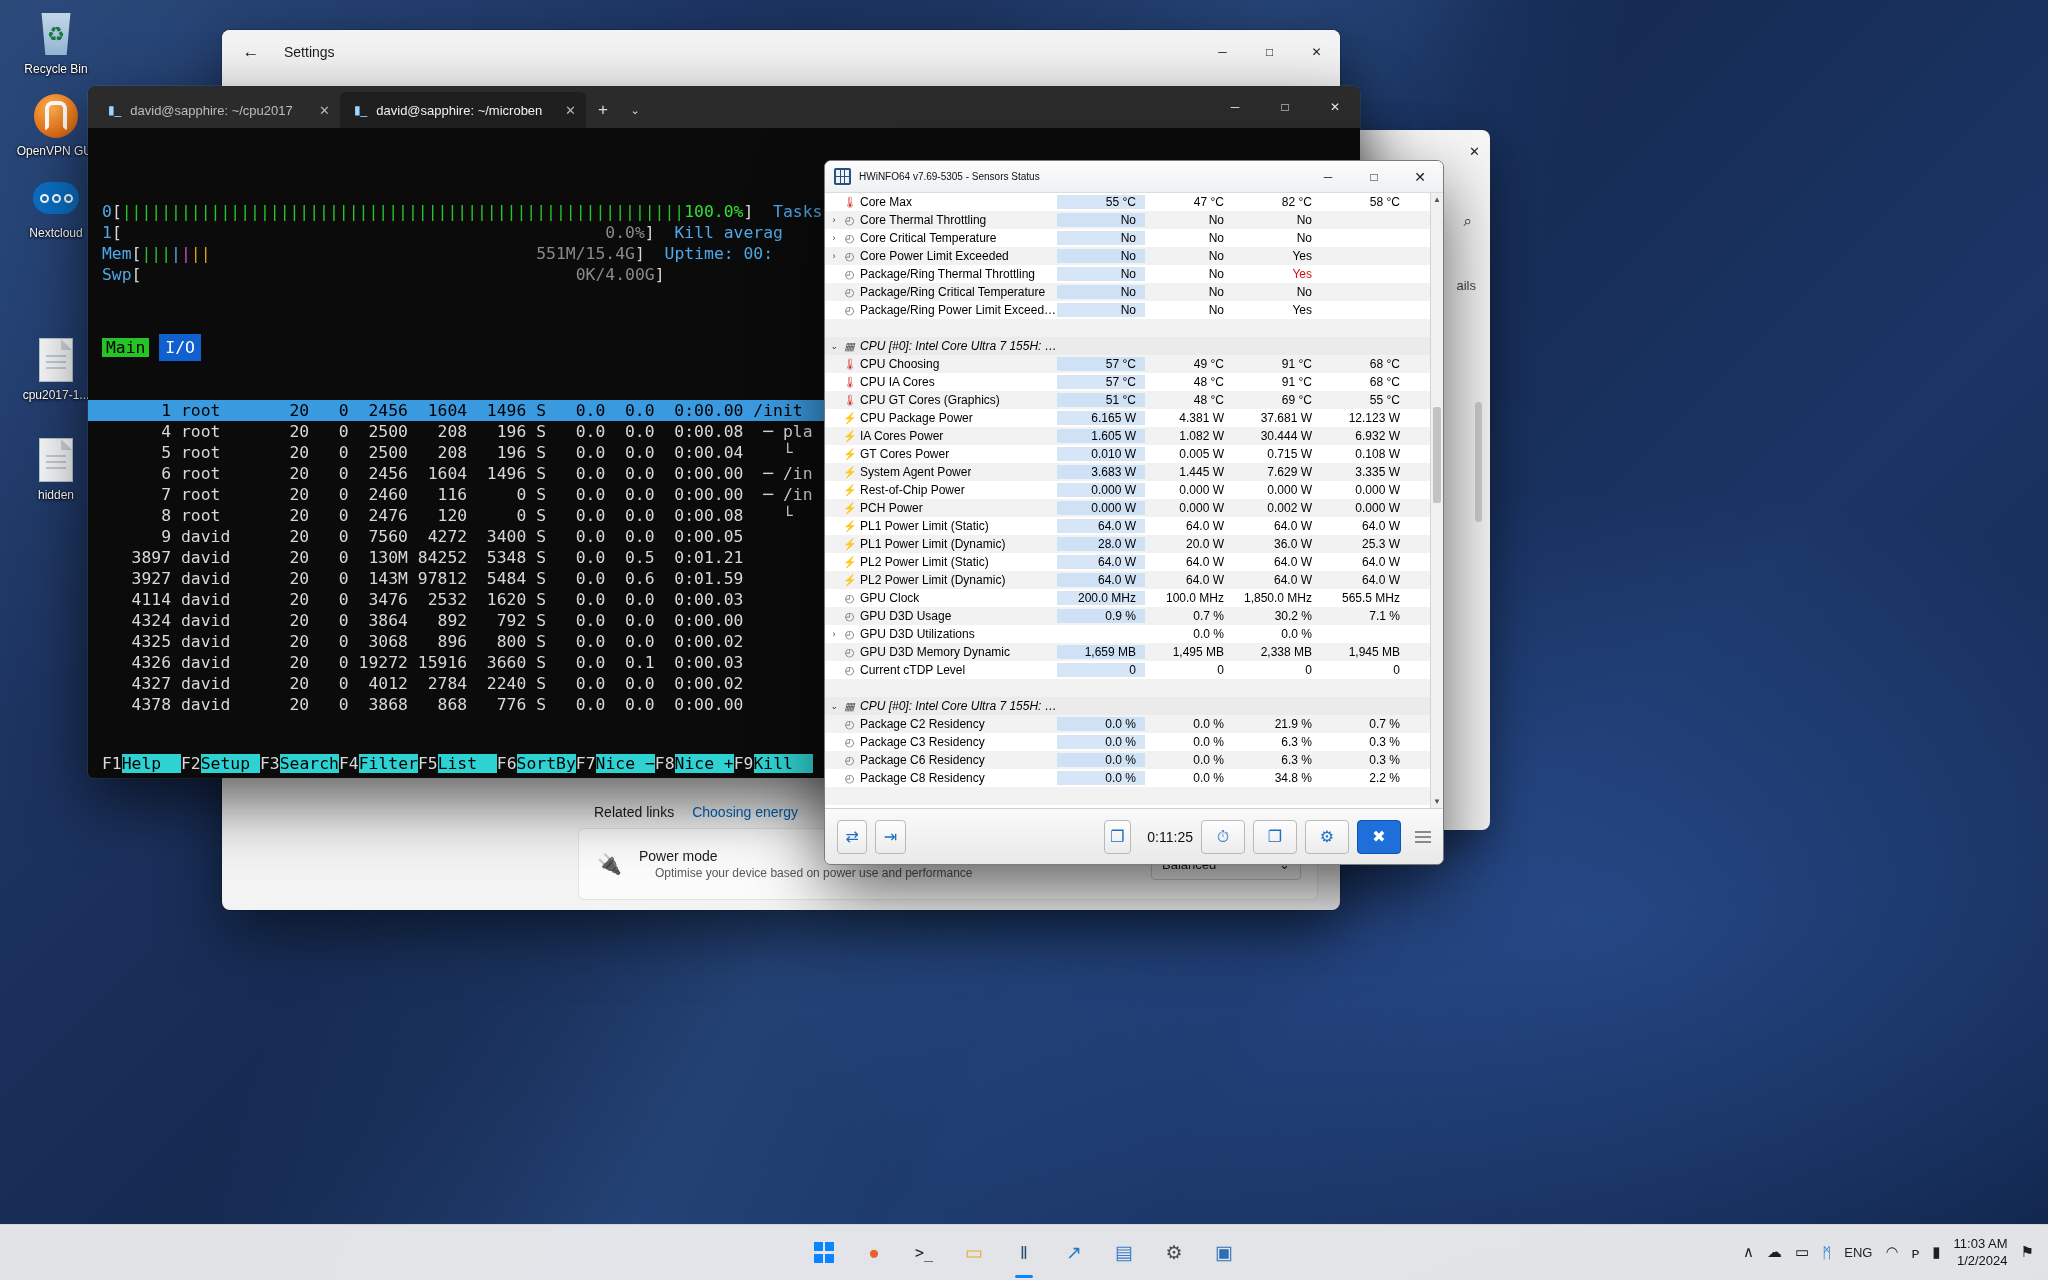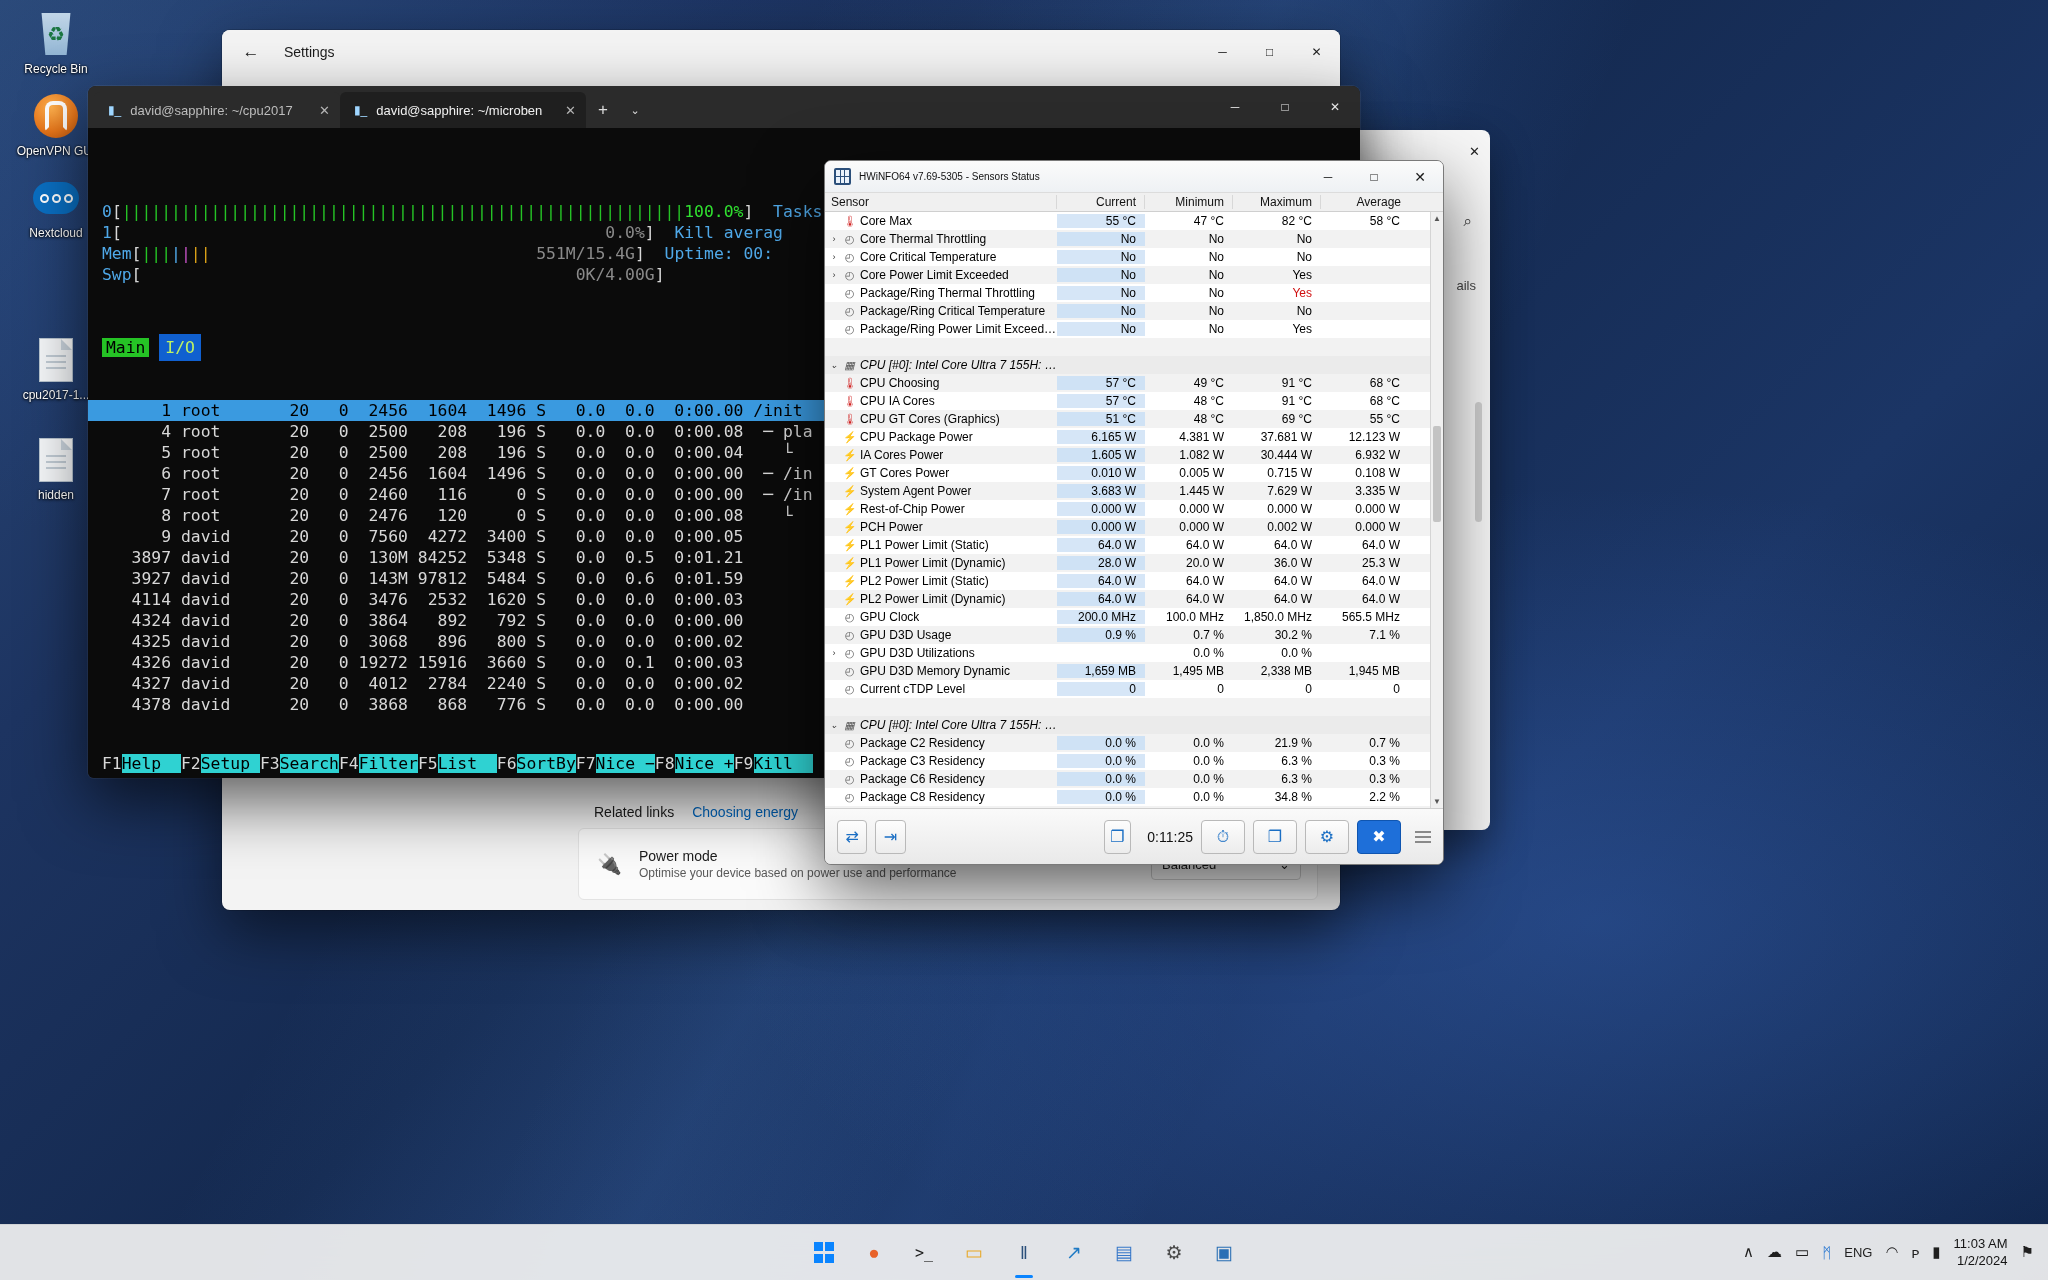--- a/index.html
+++ b/index.html
@@ -90,21 +90,21 @@
   }
   .rel-links .lnk { color: #0067c0; }
   .power-card {
     position: absolute; left: 356px; bottom: 10px; width: 740px; height: 72px;
     background: #fbfbfb; border: 1px solid #e3e3e3; border-radius: 6px;
     display: flex; align-items: center; padding: 0 16px; gap: 14px;
   }
   .power-ico { width: 30px; height: 30px; display:flex;align-items:center;justify-content:center;
     font-size: 20px; color: #2c2c2c; }
   .power-txt .t1 { font-size: 14px; color: #1b1b1b; }
-  .power-txt .t2 { font-size: 12px; color: #5a5a5a; margin-top: 2px; }
+  .power-txt .t2 { font-size: 12px; color: #5a5a5a; margin-top: 2px; margin-left: 16px; }
   .power-sel {
     margin-left: auto; width: 150px; height: 32px; background: #fbfbfb;
     border: 1px solid #cfcfcf; border-radius: 4px; display: flex; align-items: center;
     justify-content: space-between; padding: 0 10px; font-size: 13px; color: #1b1b1b;
   }
 
   
   .win-ghost {
     position: absolute; left: 1300px; top: 130px; width: 190px; height: 700px;
     background: #f6f6f6; border-radius: 8px;
@@ -149,21 +149,21 @@
   .c-blue  { color: #4fa8e8; }
   .c-green { color: #25c325; }
   .c-grn2  { color: #30e030; text-align: center; }
   .c-white { color: #d8d8d8; }
   .c-gray  { color: #8a8a8a; }
   .c-mag   { color: #c050c0; }
   .c-yel   { color: #d9a017; }
   .hdrbar  { background: #20a020; color: #000; }
   .selrow  { background: #3a9ae0; color: #000; }
   .tab-main{ background:#25c325; color:#000; padding:0 4px;}
-  .tab-io  { background:#1060d0; color:#bef264; padding:4px 6px;}
+  .tab-io  { background:#1060d0; color:#ffffff; padding:4px 6px;}
   .fkey-lbl{ background:#2fd2d2; color:#000; }
   .fkey-num{ color:#d8d8d8; }
   .fnbar   { position:absolute; left:0; right:0; bottom:4px; padding-left:14px; }
 
   
   .win-hw {
     position: absolute; left: 824px; top: 160px; width: 620px; height: 705px;
     background: #f0f0f0; border: 1px solid #7a7a7a; border-radius: 7px;
     box-shadow: 0 26px 70px rgba(0,0,0,.62);
     display: flex; flex-direction: column; overflow: hidden;
@@ -387,27 +387,20 @@
         <i></i>
       </span>
     <span class="t">HWiNFO64 v7.69-5305 - Sensors Status</span>
     <div class="hw-wctrl">
       <div>─</div>
       <div>□</div>
       <div class="x">✕</div>
     </div>
   </div>
 
-  <div class="hw-colhdr">
-    <div class="c0">Sensor</div>
-    <div class="cN">Current</div>
-    <div class="cN">Minimum</div>
-    <div class="cN">Maximum</div>
-    <div class="cL">Average</div>
-  </div>
 
   <div class="hw-rows">
     <div id="hw-rows-inner">
         <div class="hw-row ">
           <div class="name">
             <span class="ind"></span>
             <span class="ico ico-temp">🌡</span>
             <span class="lbl">Core Max</span>
           </div>
           <div class="v cur">55 °C</div>

